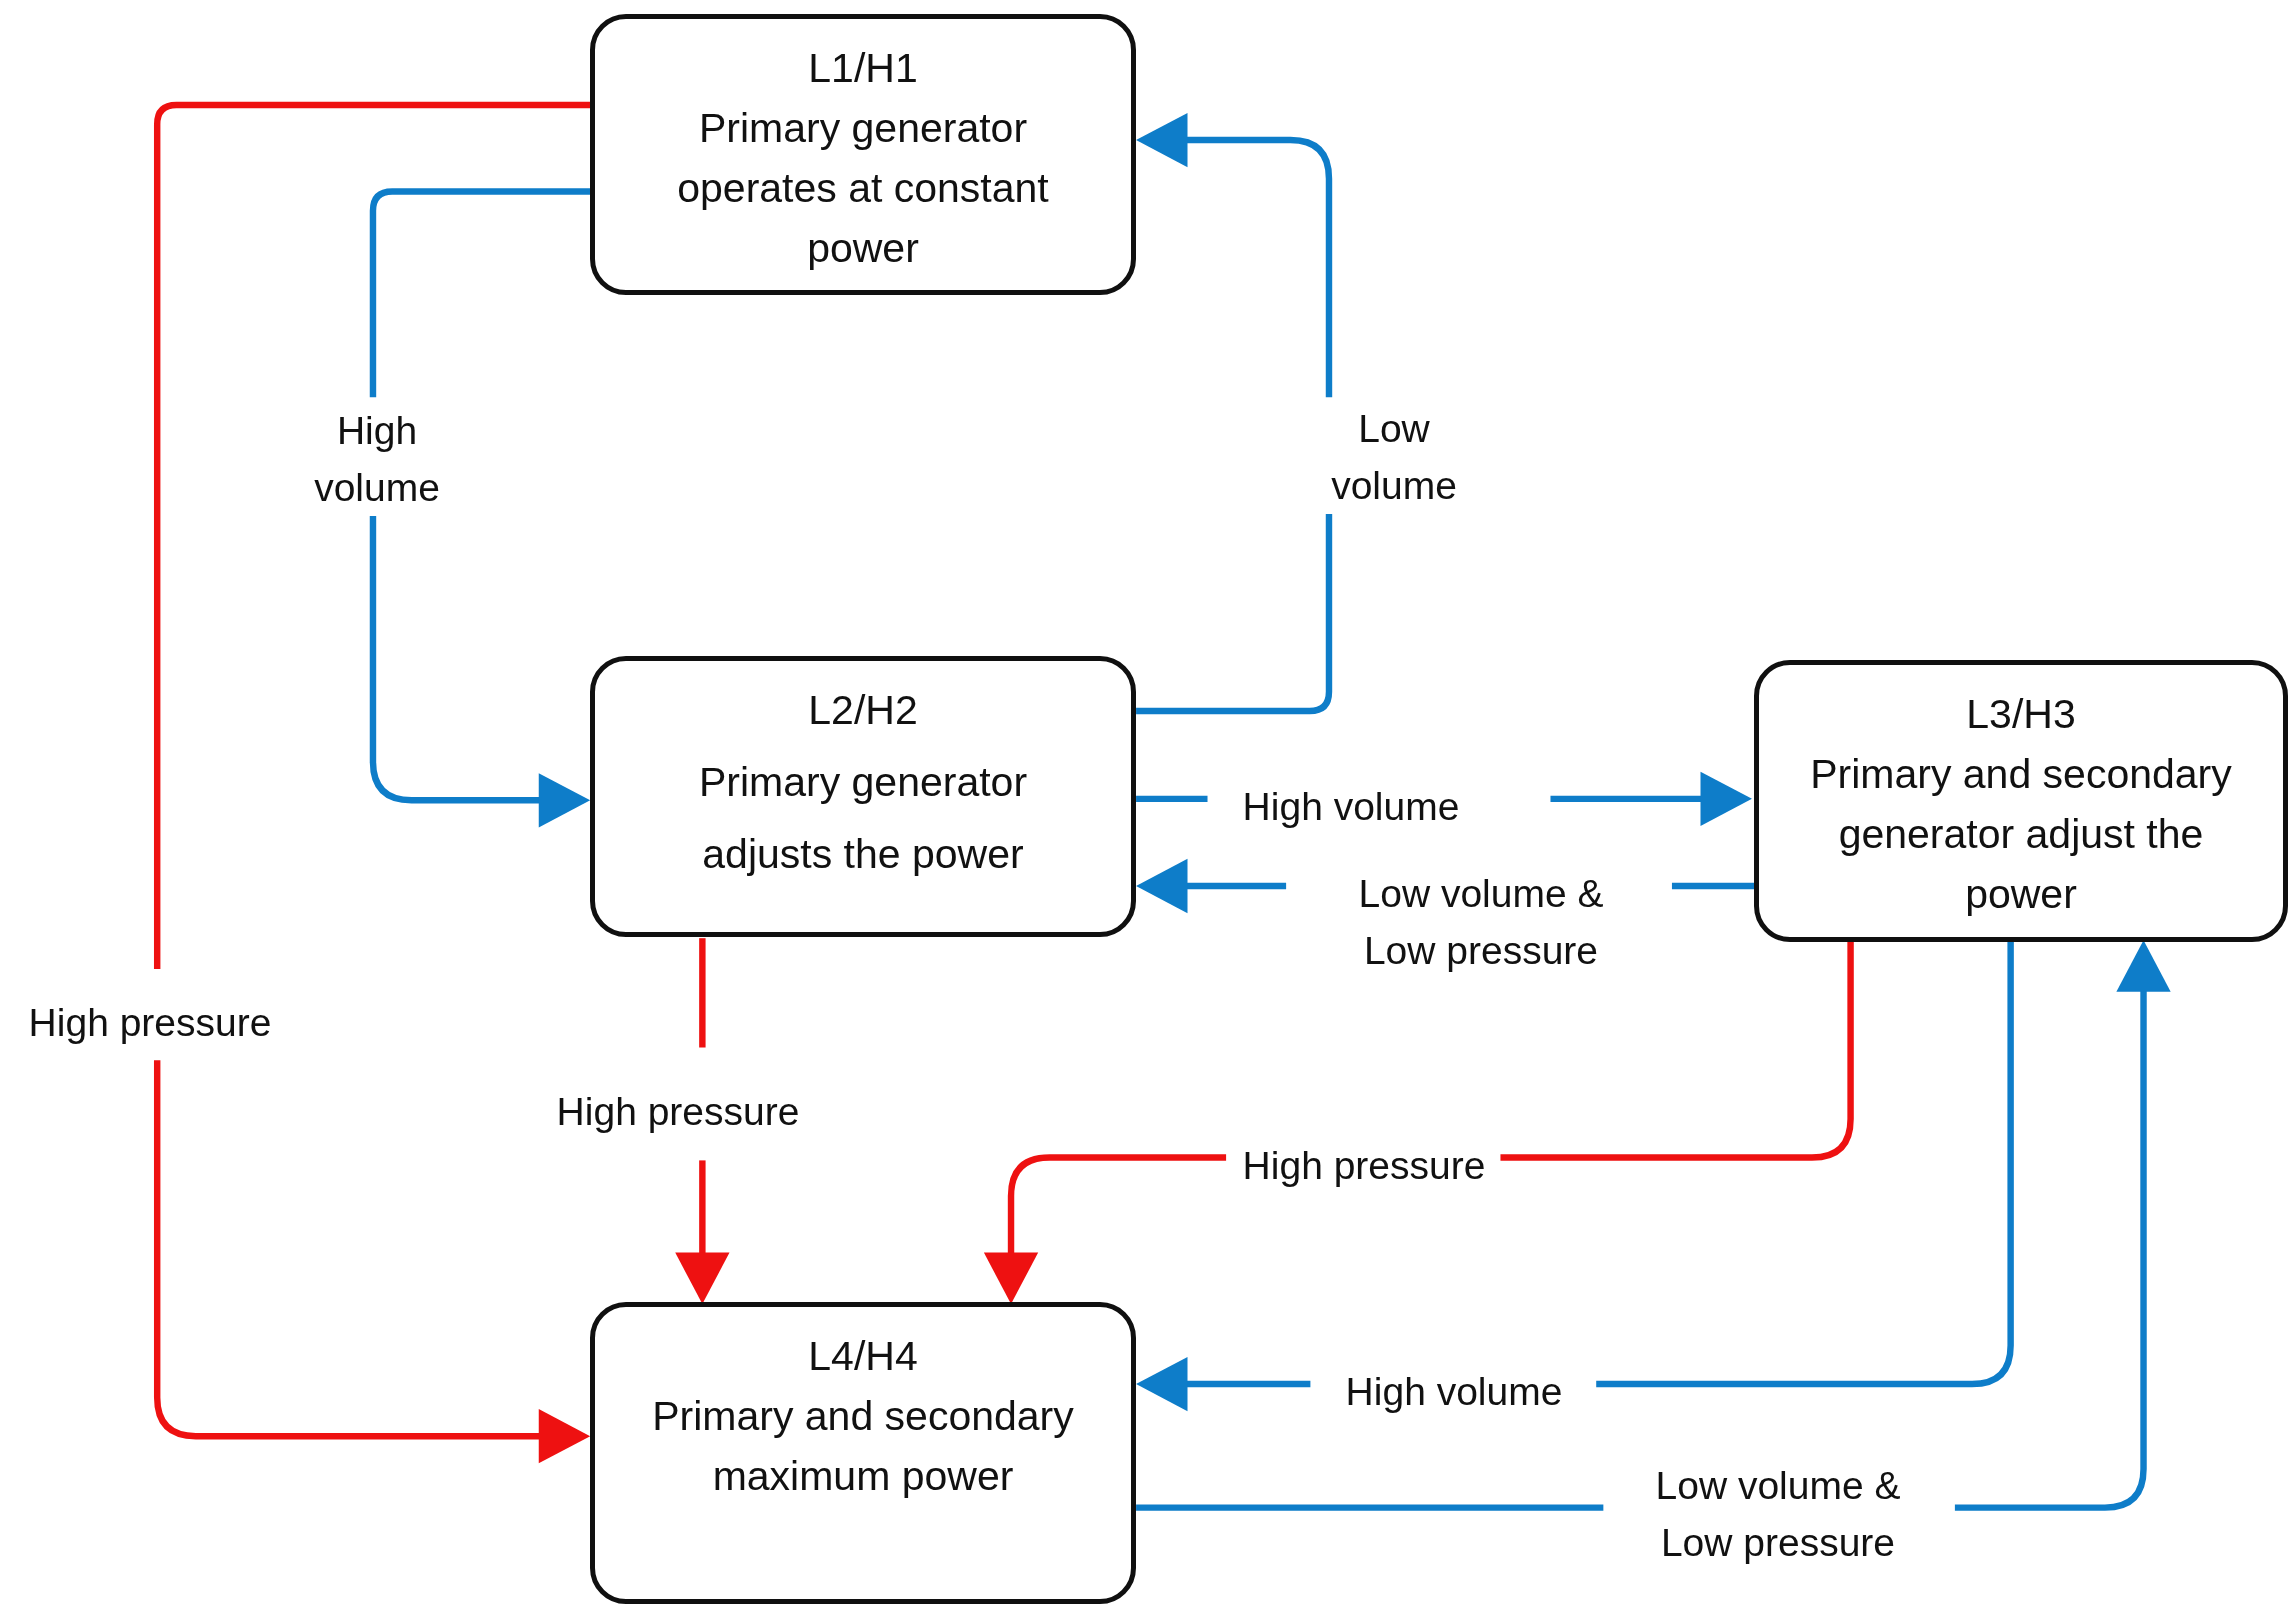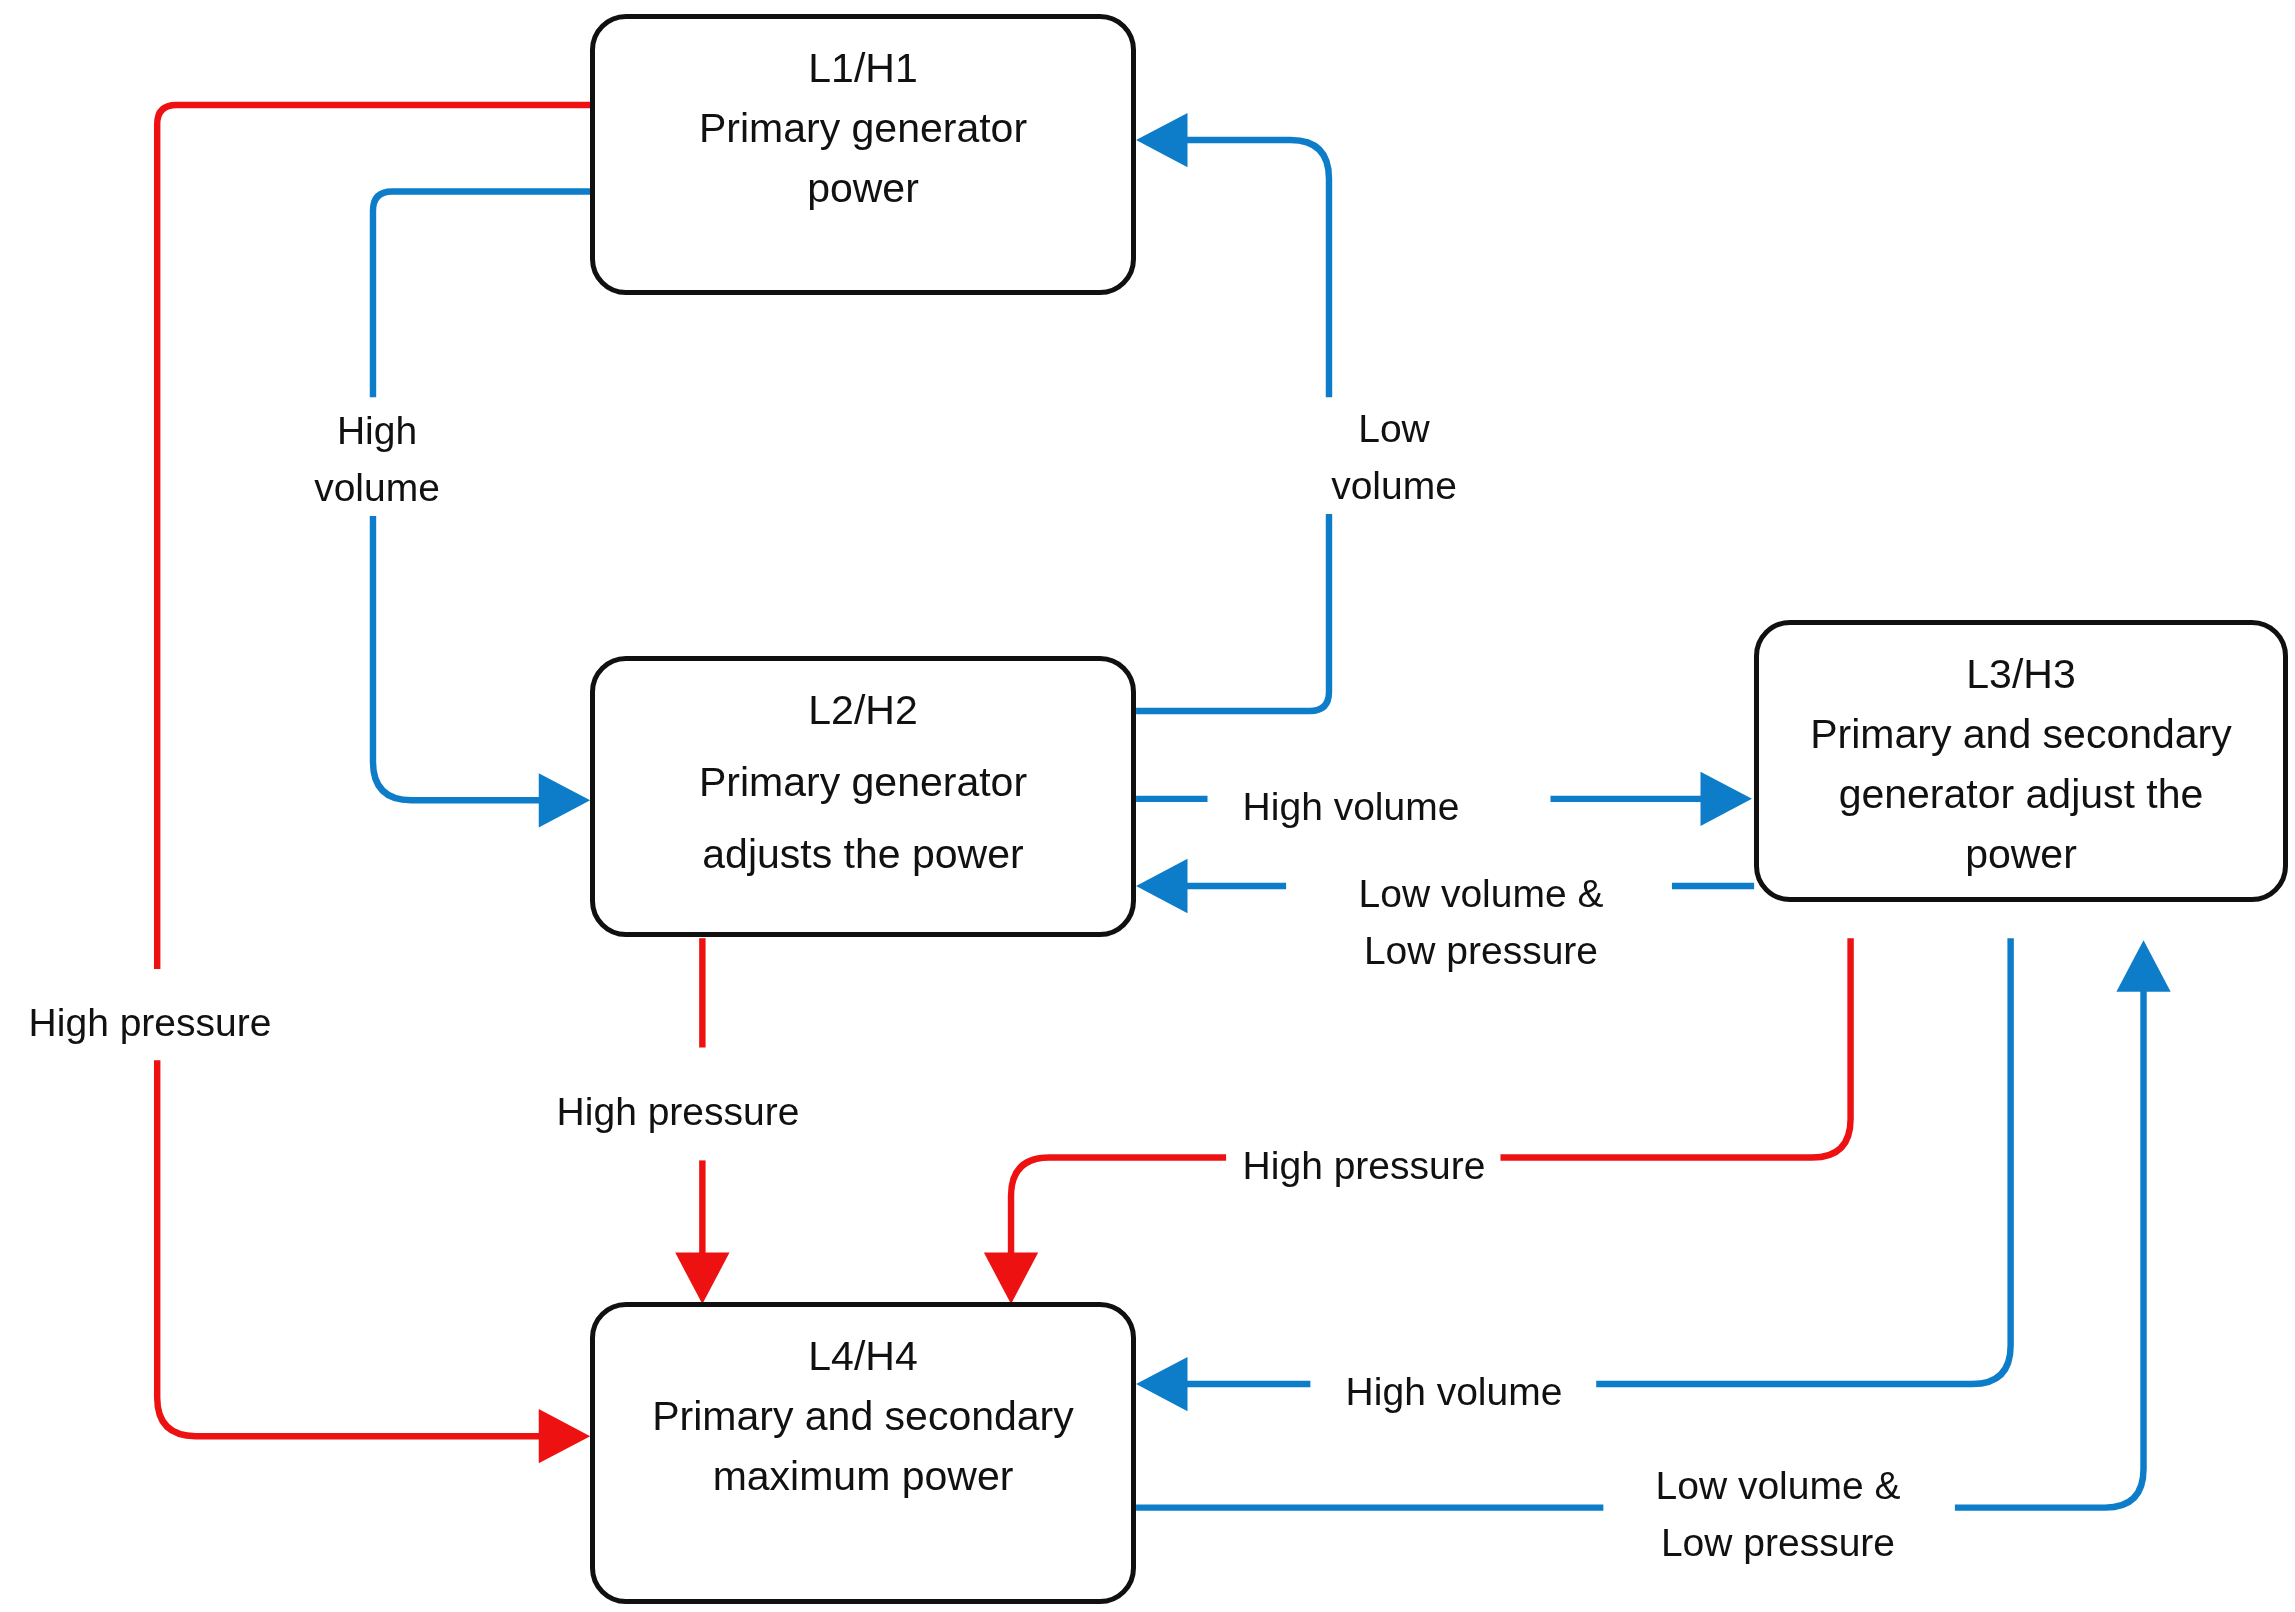--- a/index.html
+++ b/index.html
@@ -26,21 +26,21 @@
     padding-top:18.6px;
     text-align:left;
   }
   .box-title,.box-line{
     font-size:41px;
     line-height:60px;
     white-space:nowrap;
   }
   #box1{left:590px;top:14.3px;width:546px;height:281px;}
   #box2{left:590px;top:656px;width:546px;height:281px;gap:12px;}
-  #box3{left:1754px;top:620px;width:534px;height:282px;}
+  #box3{left:1754px;top:660px;width:534px;height:282px;}
   #box4{left:590px;top:1302px;width:546px;height:302px;}
 
   .edge-label{
     position:absolute;
     transform:translate(-50%,-50%);
     background:#ffffff;
     text-align:center;
     font-size:39px;
     line-height:57px;
     padding:0 8.6px;
@@ -97,20 +97,21 @@
     <polygon points="1590,1937 1662,1899 1662,1975" fill="#0e7dc9"></polygon>
 
     <path d="M 1590,2110 H 2244" fill="none" stroke-width="9" stroke="#0e7dc9"></path>
     <path d="M 2736,2110 H 2946 Q 3000,2110 3000,2056 V 1384" fill="none" stroke-width="9" stroke="#0e7dc9"></path>
     <polygon points="3000,1316 2962,1388 3038,1388" fill="#0e7dc9"></polygon>
   </svg>
 
   <div class="box" id="box1">
     <div class="box-title">L1/H1</div>
     <div class="box-line">Primary generator</div>
+    <div class="box-line">operates at constant</div>
     <div class="box-line">power</div>
   </div>
 
   <div class="box" id="box2">
     <div class="box-title">L2/H2</div>
     <div class="box-line">Primary generator</div>
     <div class="box-line">adjusts the power</div>
   </div>
 
   <div class="box" id="box3">

